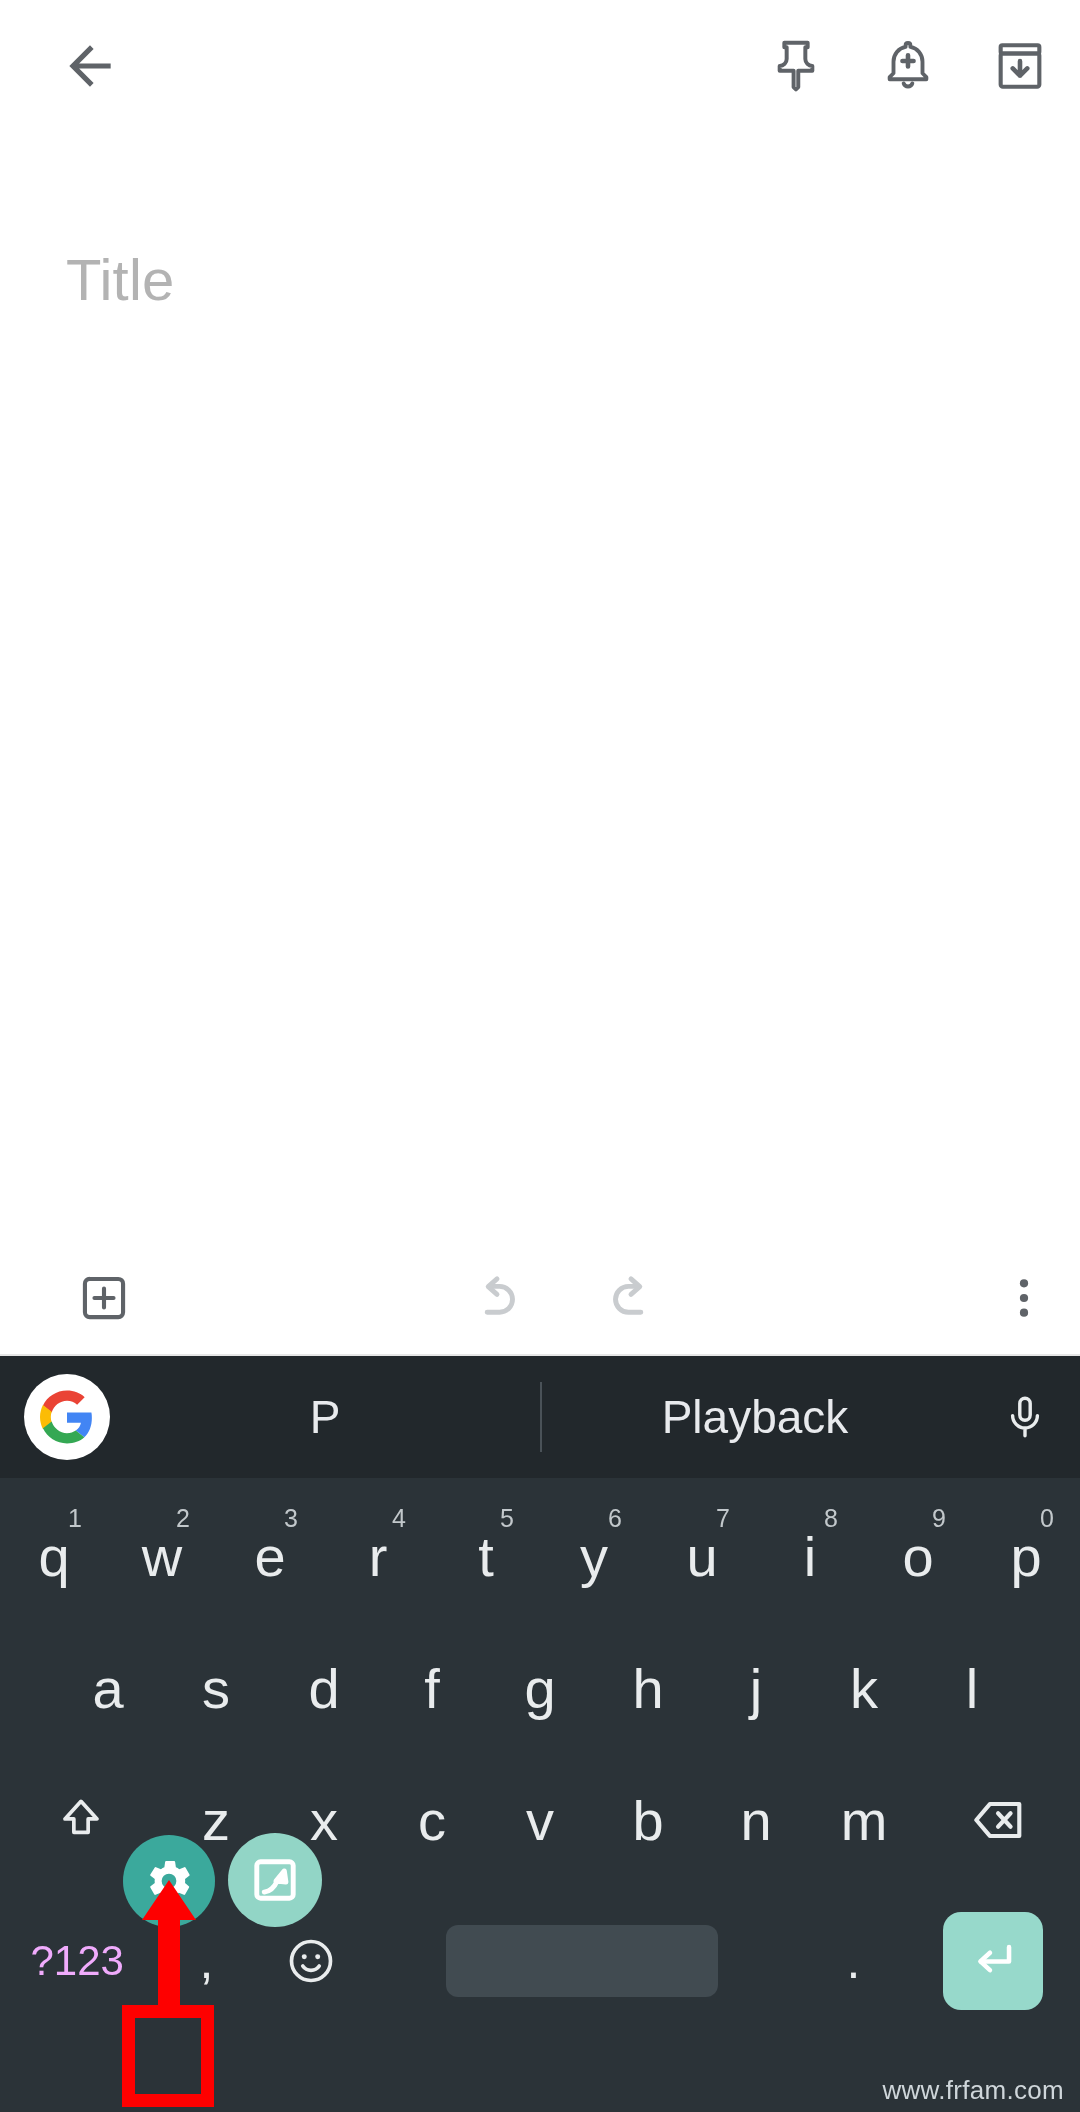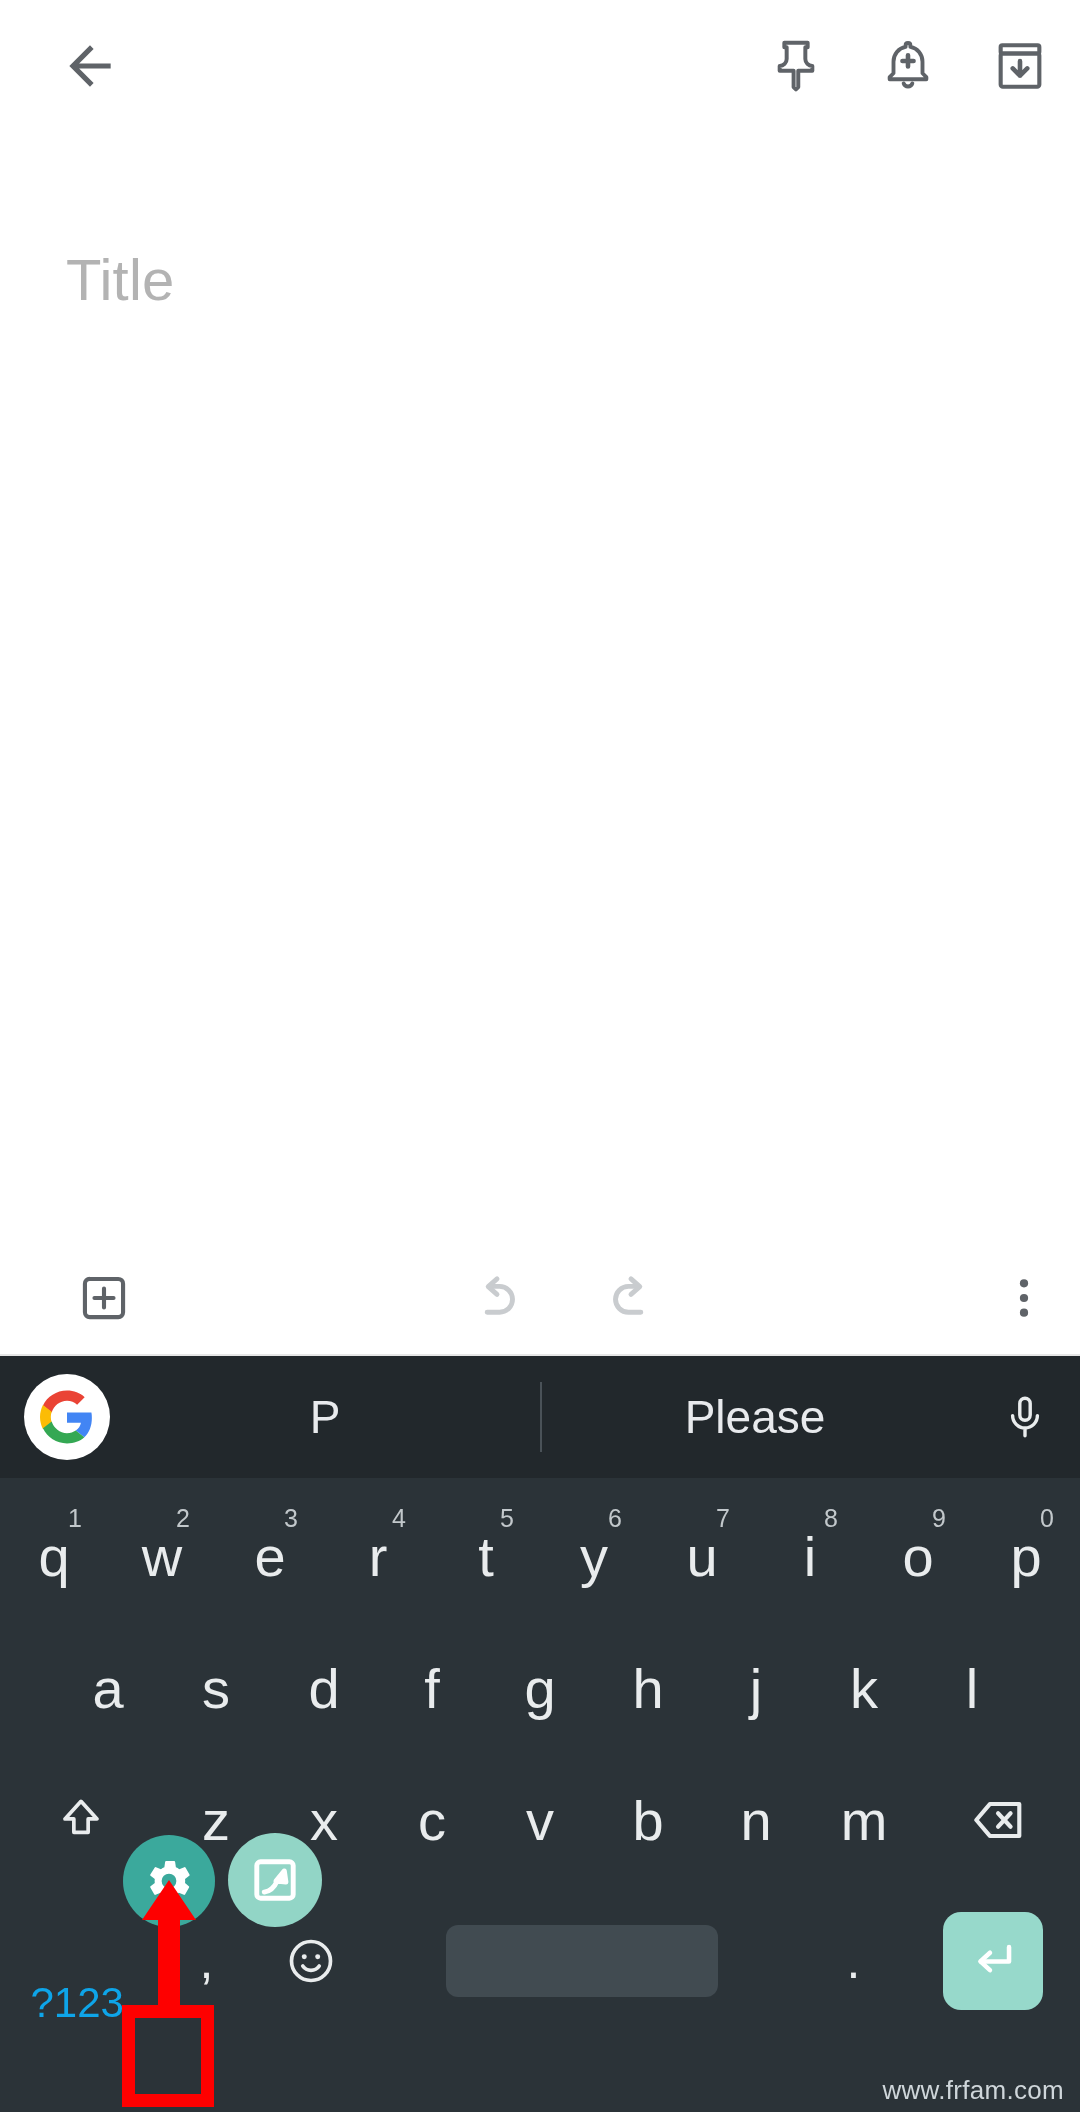--- a/index.html
+++ b/index.html
@@ -170,21 +170,21 @@
     color: #c2c8cb;
     font-weight: 400;
   }
   
   .krow.row2 { padding: 0 54px; }
   
   .krow.row3 { padding: 0 0px; }
   .key.wide { flex: 1.5 1 0; }
   
   .krow.row4 { height: 150px; }
-  .key.k-sym { flex: 1.55 1 0; font-size: 42px; color: #0ea5e9; align-items: flex-end; }
+  .key.k-sym { flex: 1.55 1 0; font-size: 42px; color: #f0abfc; }
   .key.k-comma { flex: 1.05 1 0; font-size: 50px; }
   .key.k-emoji { flex: 1.05 1 0; }
   .key.k-space { flex: 4.4 1 0; }
   .key.k-period { flex: 1.05 1 0; font-size: 50px; }
   .key.k-enter { flex: 1.75 1 0; }
   .spacebar {
     width: 272px;
     height: 72px;
     border-radius: 12px;
     background: #414b51;
@@ -321,21 +321,21 @@
         <svg width="54" height="54" viewBox="0 0 48 48">
           <path fill="#EA4335" d="M24 9.5c3.5 0 6.6 1.2 9 3.6l6.7-6.7C35.6 2.6 30.2.5 24 .5 14.6.5 6.5 5.9 2.6 13.8l7.8 6.1C12.3 14 17.6 9.5 24 9.5z"></path>
           <path fill="#4285F4" d="M46.1 24.6c0-1.6-.1-3.2-.4-4.6H24v9.1h12.4c-.5 2.9-2.2 5.3-4.6 7l7.6 5.9c4.4-4.1 6.7-10.1 6.7-17.4z"></path>
           <path fill="#FBBC05" d="M10.4 28.6c-.5-1.5-.8-3-.8-4.6s.3-3.1.8-4.6l-7.8-6.1C1 16.4 0 20.1 0 24s1 7.6 2.6 10.7l7.8-6.1z"></path>
           <path fill="#34A853" d="M24 47.5c6.2 0 11.5-2 15.4-5.5l-7.6-5.9c-2.1 1.4-4.8 2.3-7.8 2.3-6.4 0-11.7-4.5-13.6-10.4l-7.8 6.1C6.5 42.1 14.6 47.5 24 47.5z"></path>
         </svg>
       </div>
 
       <div class="sugg-wrap">
         <div class="sugg">P</div>
-        <div class="sugg">Please</div>
+        <div class="sugg">Playback</div>
       </div>
 
       <div class="mic-btn">
         <svg width="48" height="48" viewBox="0 0 24 24">
           <rect x="9.4" y="2.6" width="5.2" height="11" rx="2.6" fill="none" stroke="#e9eced" stroke-width="1.7"></rect>
           <path d="M5.8 11.3a6.2 6.2 0 0 0 12.4 0M12 17.6v3.8" fill="none" stroke="#e9eced" stroke-width="1.7" stroke-linecap="round"></path>
         </svg>
       </div>
     </div>
 

